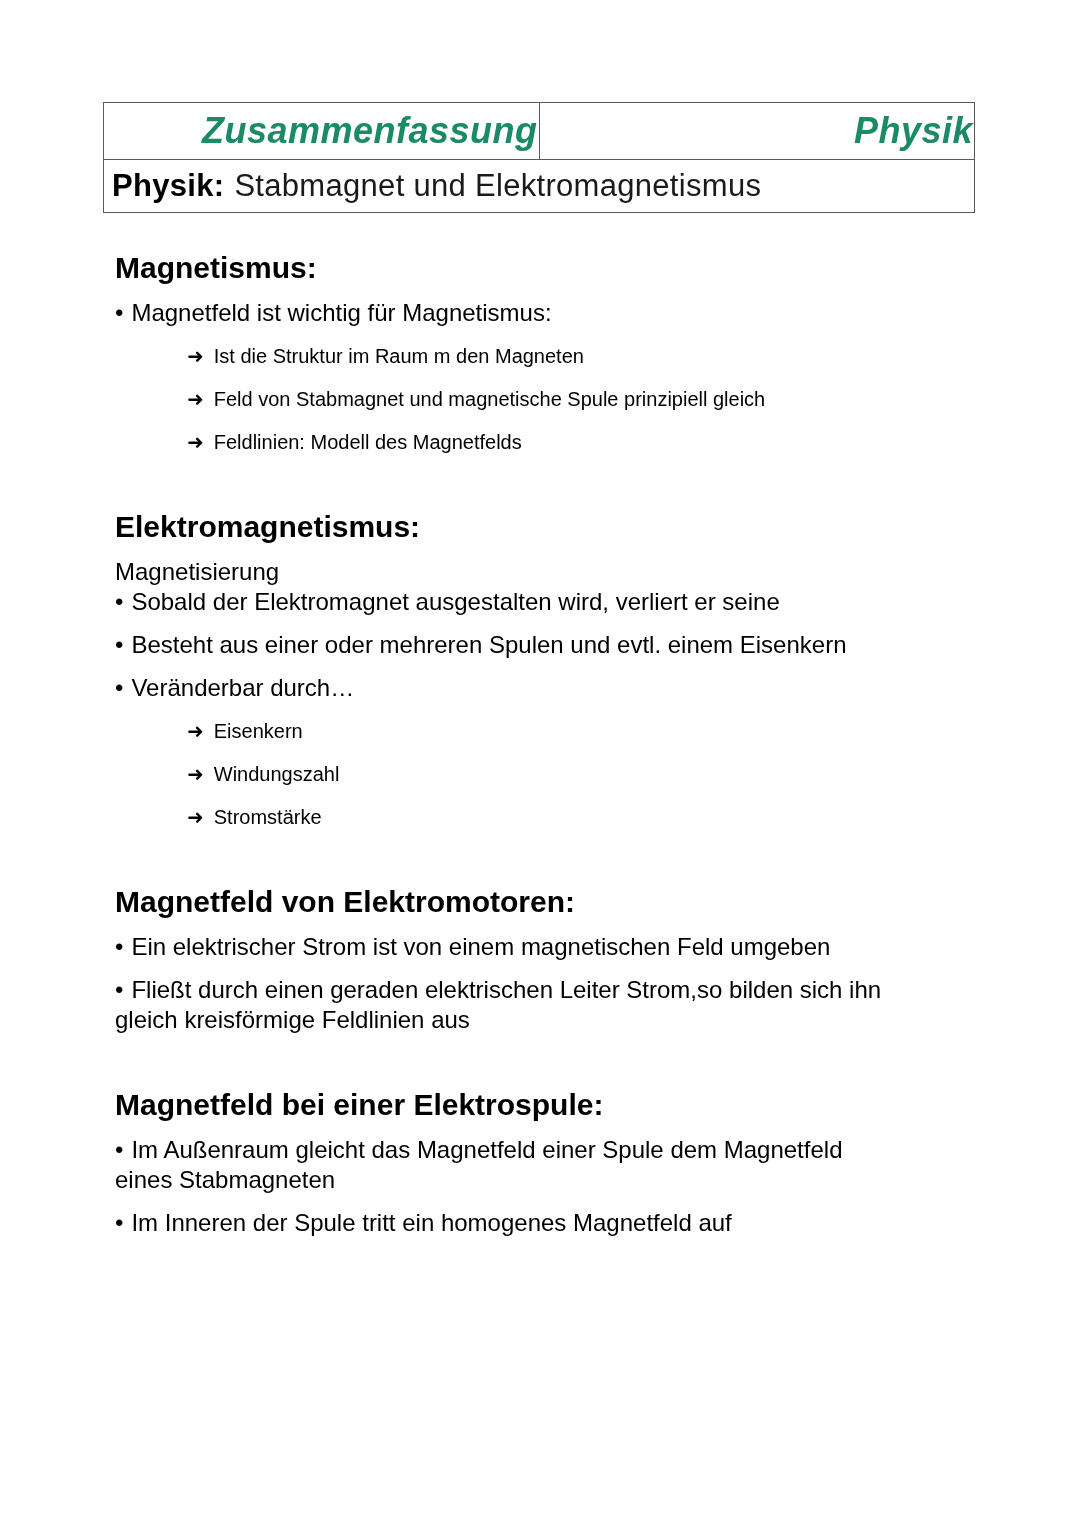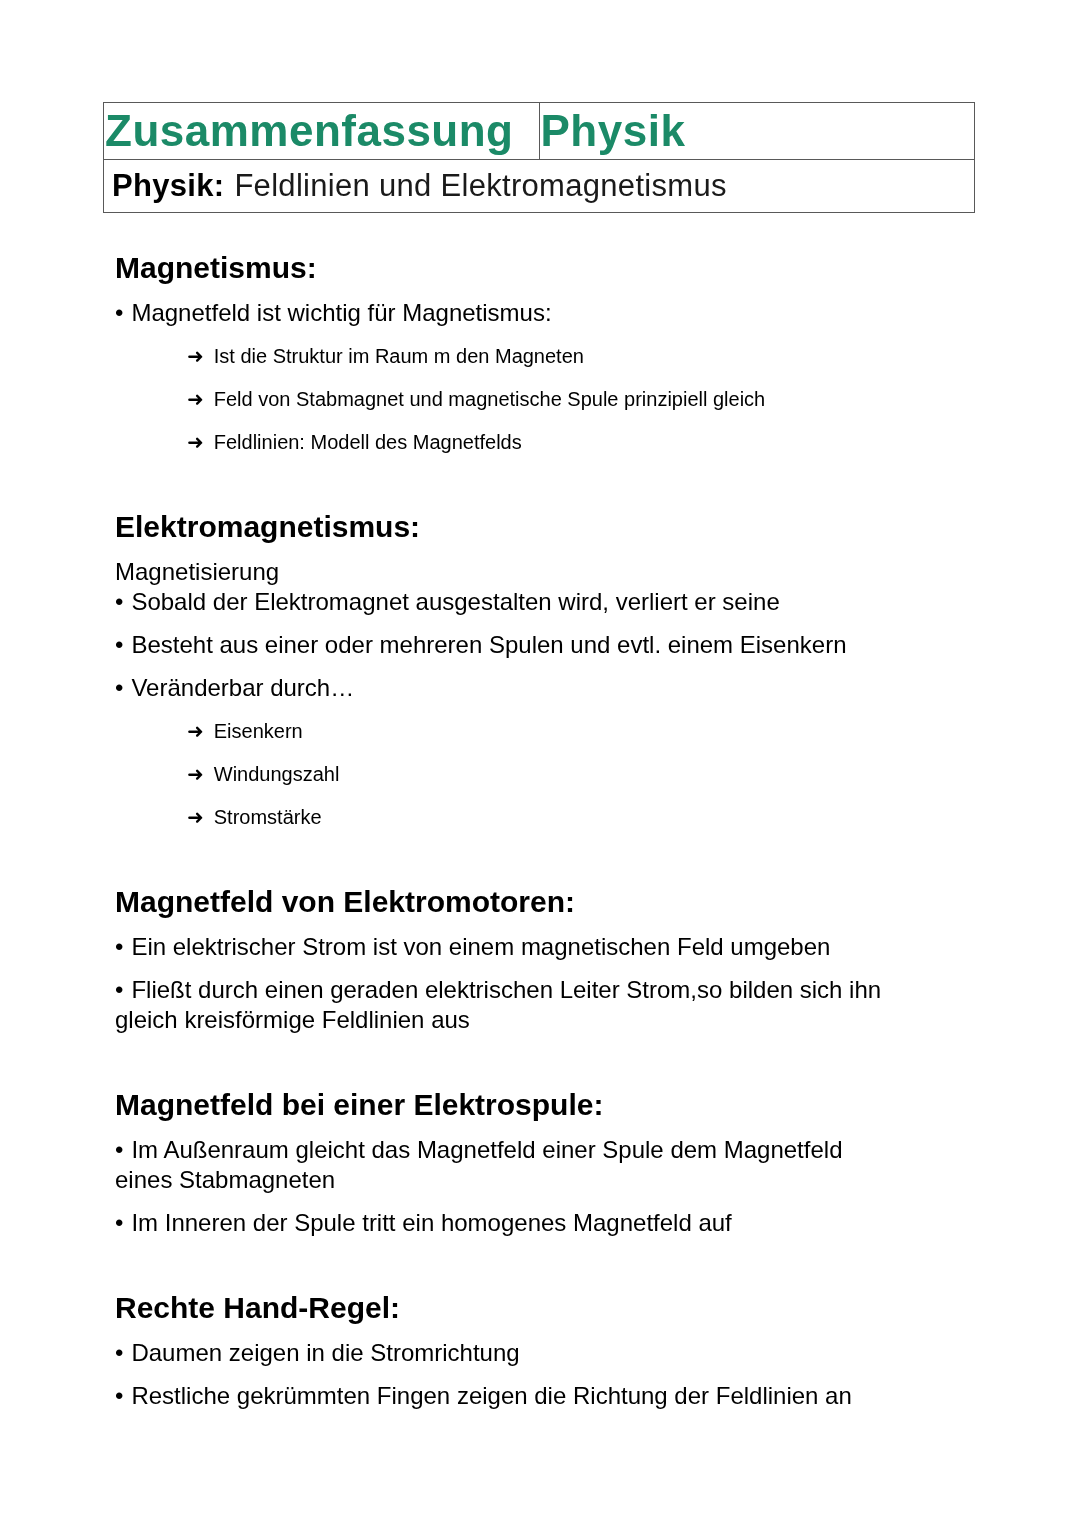--- a/index.html
+++ b/index.html
@@ -26,26 +26,27 @@
     border-collapse: collapse;
     width: 872px;
     table-layout: fixed;
   }
   table.header-table td {
     border: 1px solid #595959;
     background: #ffffff;
   }
   td.title-cell {
     height: 54px;
-    text-align: left;
+    text-align: right;
     vertical-align: middle;
     font-weight: bold;
-    font-size: 44px;
+    font-size: 36px;
     letter-spacing: 0.5px;
     color: #1b8a67;
+    font-style: italic;
   }
   td.thema-cell {
     height: 48px;
     vertical-align: middle;
     font-size: 31px;
     letter-spacing: 0.3px;
     padding: 2px 8px;
   }
   .thema-label { font-weight: bold; }
   .thema-value { margin-left: 10px; font-weight: normal; color: #1a1a1a; }
@@ -85,21 +86,21 @@
 <div class="page">
 
   <table class="header-table">
     <tbody>
         <tr>
       <td class="title-cell">Zusammenfassung</td>
       <td class="title-cell">Physik</td>
     </tr>
     <tr>
       <td class="thema-cell" colspan="2">
-        <span class="thema-label">Physik:</span><span class="thema-value">Feldlinien und Elektromagnetismus</span>
+        <span class="thema-label">Physik:</span><span class="thema-value">Stabmagnet und Elektromagnetismus</span>
       </td>
     </tr>
   </tbody>
     </table>
 
   <div class="content" id="content">
       <div class="sec">
         <h2>Magnetismus:</h2>
         <div class="para">
           <div class="line"><span class="bullet-glyph">•</span>Magnetfeld ist wichtig für Magnetismus:</div>
@@ -137,24 +138,15 @@
       <div class="sec">
         <h2>Magnetfeld bei einer Elektrospule:</h2>
         <div class="para">
           <div class="line"><span class="bullet-glyph">•</span>Im Außenraum gleicht das Magnetfeld einer Spule dem Magnetfeld</div>
           <div class="line">eines Stabmagneten</div>
         </div>
         <div class="para">
           <div class="line"><span class="bullet-glyph">•</span>Im Inneren der Spule tritt ein homogenes Magnetfeld auf</div>
         </div>
       </div>
-      <div class="sec">
-        <h2>Rechte Hand-Regel:</h2>
-        <div class="para">
-          <div class="line"><span class="bullet-glyph">•</span>Daumen zeigen in die Stromrichtung</div>
-        </div>
-        <div class="para">
-          <div class="line"><span class="bullet-glyph">•</span>Restliche gekrümmten Fingen zeigen die Richtung der Feldlinien an</div>
-        </div>
-      </div>
     </div>
 
 </div>
 
 </body></html>

